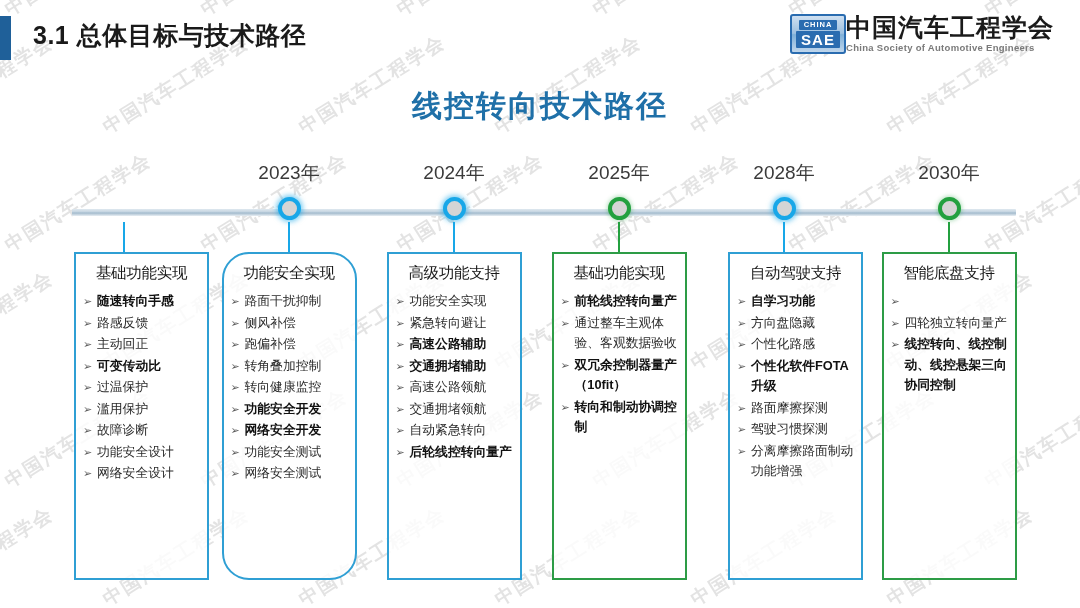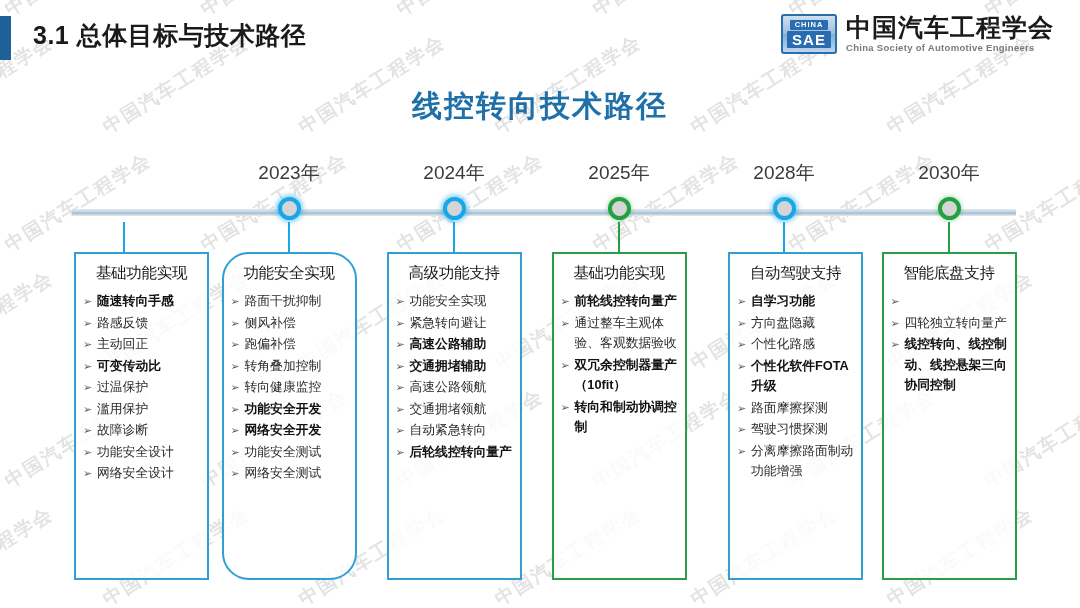--- a/index.html
+++ b/index.html
@@ -33,21 +33,21 @@
     position:absolute;left:0;top:16px;width:11px;height:44px;
     background:#1f6099;
   }
   #page-title{
     position:absolute;left:33px;top:19px;
     font-size:25px;font-weight:700;color:#1a1a1a;
     letter-spacing:0.5px;
     white-space:nowrap;
   }
   
-  #logo{position:absolute;right:26px;top:14px;display:flex;align-items:flex-start;gap:9px;}
+  #logo{position:absolute;right:26px;top:14px;display:flex;align-items:flex-start;gap:0;}
   #logo-mark{
     width:56px;height:40px;
     border:2px solid #2a6cb0;
     border-radius:3px;
     background:linear-gradient(180deg,#cfe0f1 0%,#9dc0e0 48%,#7fb0d8 52%,#bfd6ec 100%);
     display:flex;flex-direction:column;align-items:center;justify-content:center;
     padding:1px 0;
     box-sizing:border-box;
   }
   #logo-mark .china{

